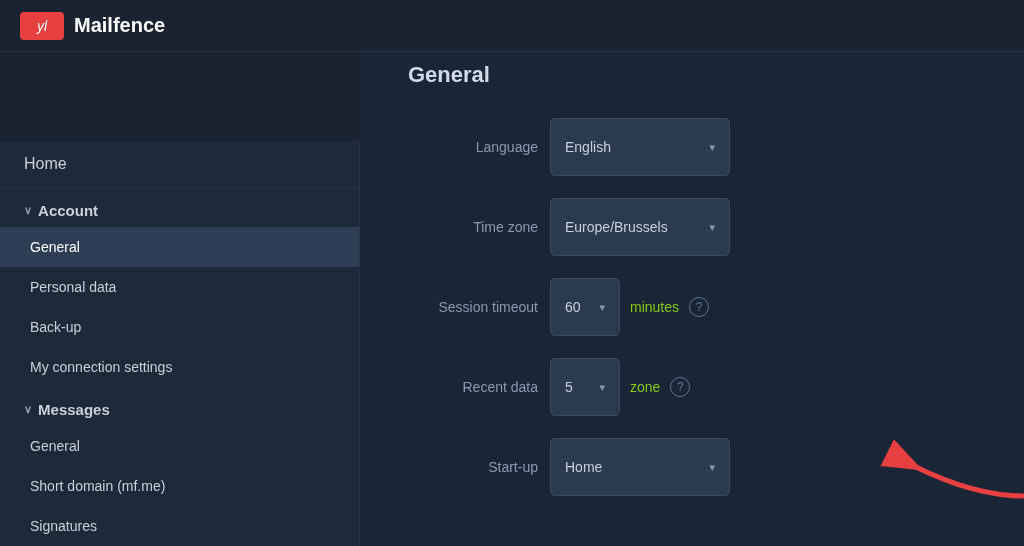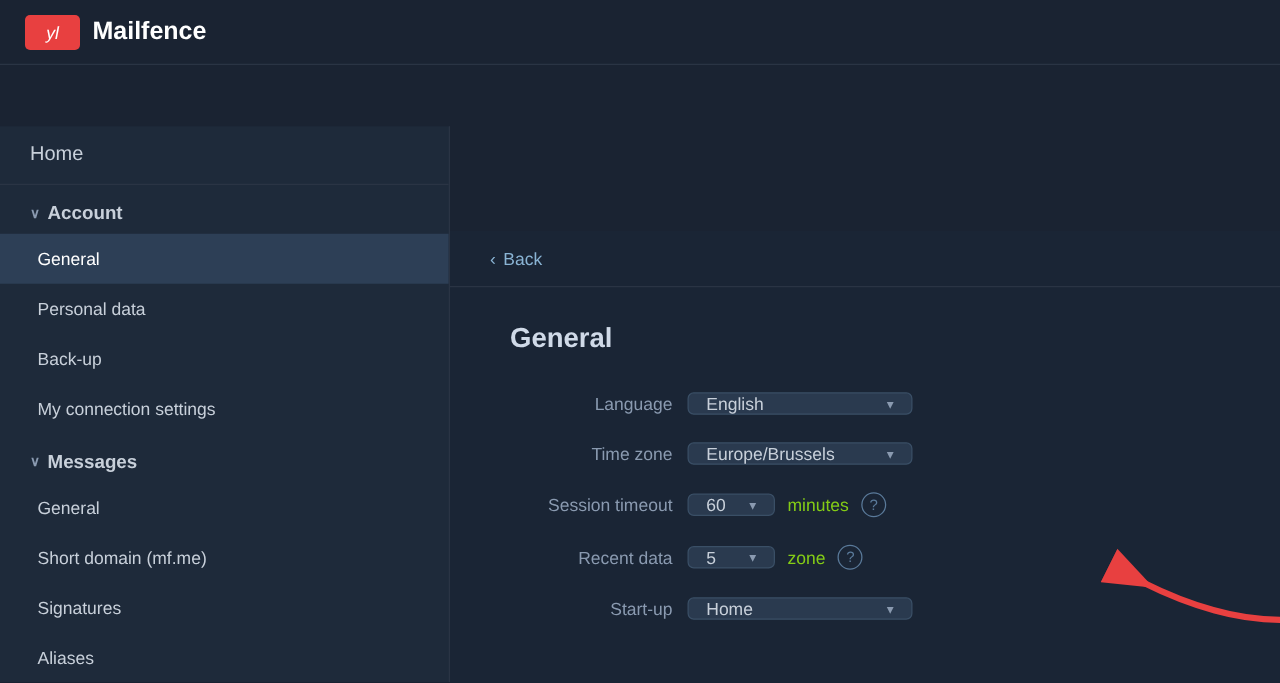--- a/index.html
+++ b/index.html
@@ -148,21 +148,21 @@
       gap: 10px;
     }
 
     
     .select-box {
       background: #2a3a4f;
       border: 1px solid #3a4f66;
       border-radius: 5px;
       color: #c8d0da;
       font-size: 14px;
-      padding: 0 14px;
+      padding: 20px 14px;
       display: flex;
       align-items: center;
       justify-content: space-between;
       cursor: pointer;
       min-width: 180px;
     }
     .select-box .chevron-down {
       font-size: 11px;
       color: #8a9ab0;
       margin-left: 12px;
@@ -217,21 +217,20 @@
     <div class="sidebar-item sub">My connection settings</div>
 
     <div class="sidebar-section-header">
       <span class="chevron">∨</span>
       <span>Messages</span>
     </div>
 
     <div class="sidebar-item sub">General</div>
     <div class="sidebar-item sub">Short domain (mf.me)</div>
     <div class="sidebar-item sub">Signatures</div>
-    <div class="sidebar-item sub">Aliases</div>
 
   </div>
 
   <div class="content" style="position:relative;">
 
     <div class="back-bar">
       <span class="chevron-left">‹</span>
       <span>Back</span>
     </div>
 

